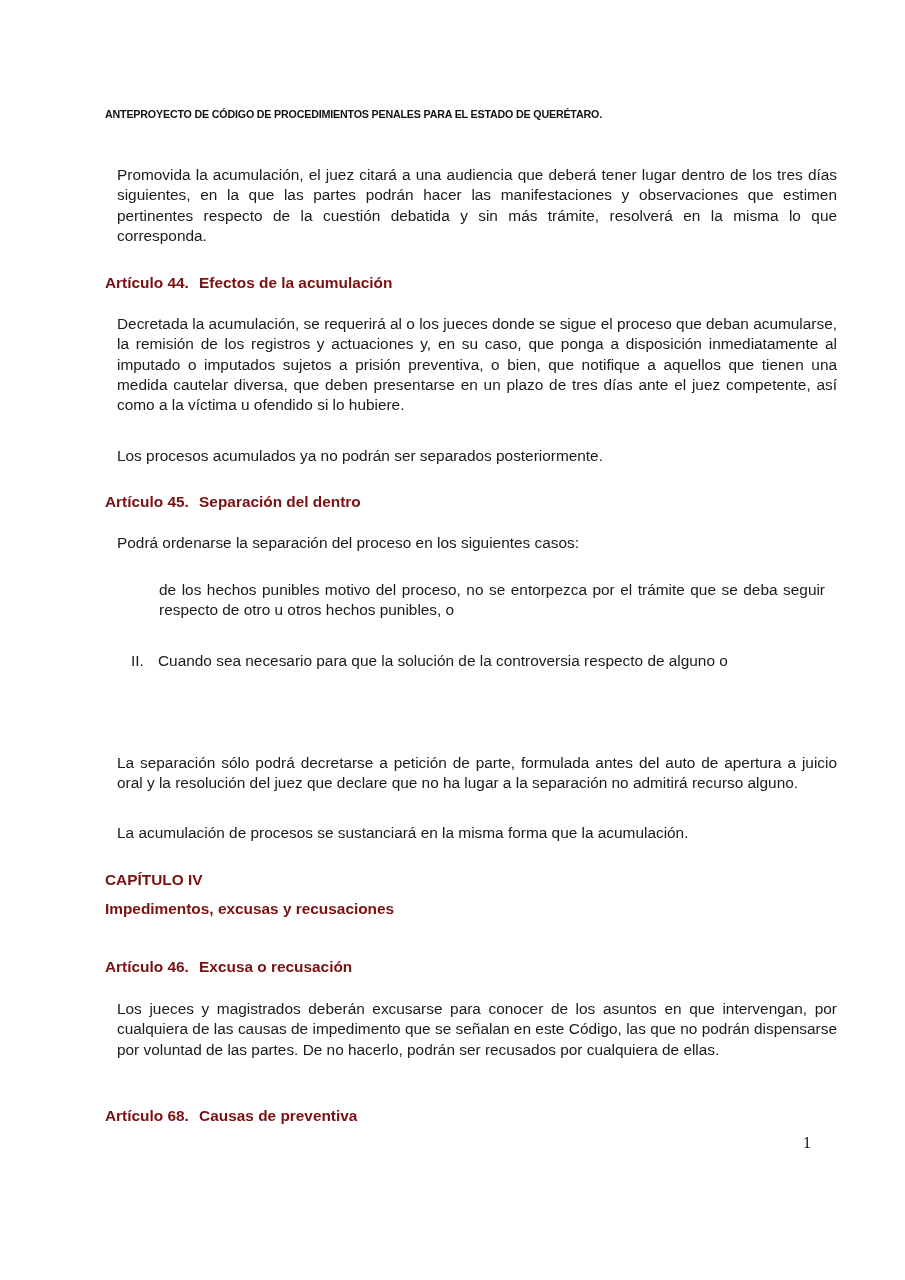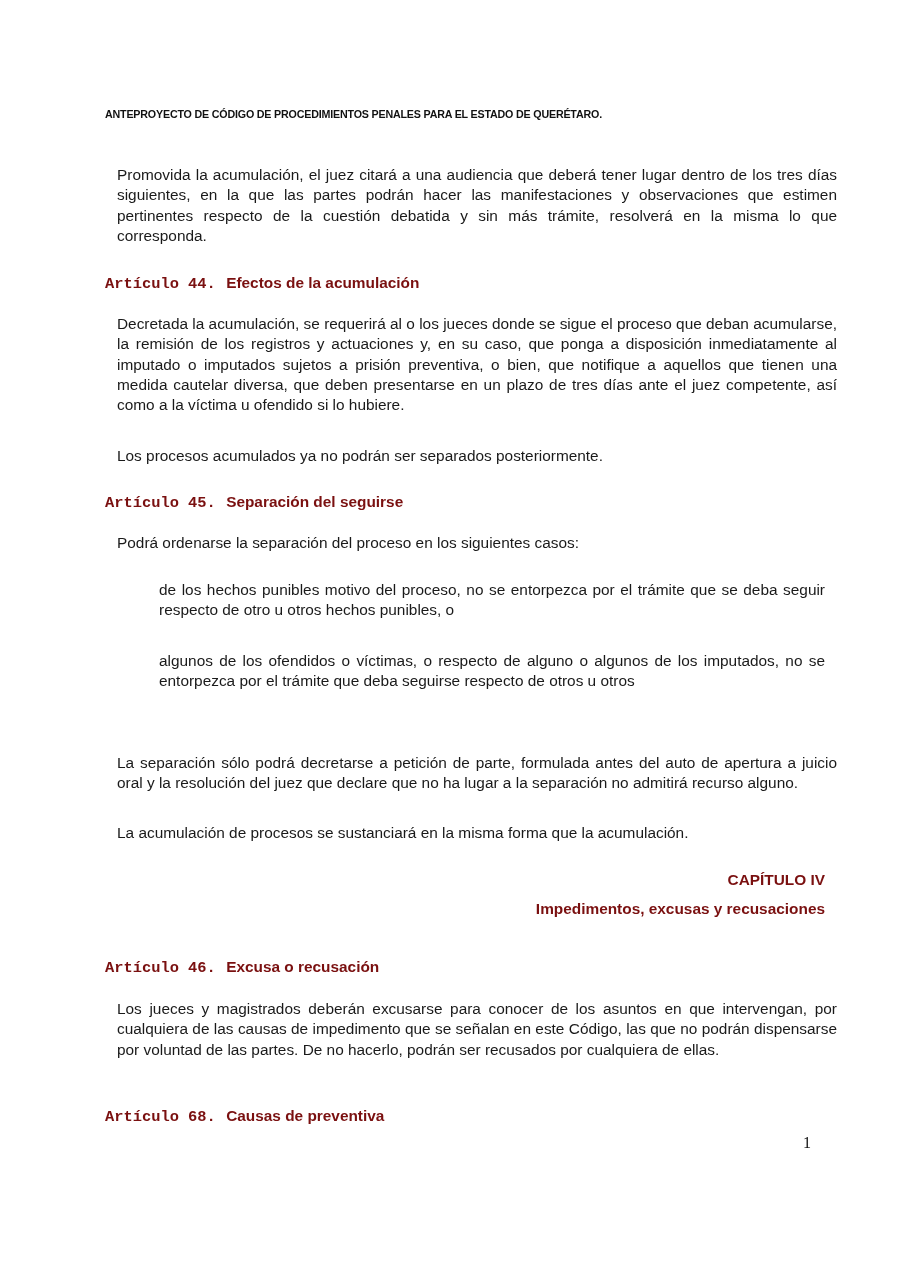--- a/index.html
+++ b/index.html
@@ -14,22 +14,22 @@
     position: absolute; top: 108px; left: 105px;
     font-family: "Liberation Sans", sans-serif; font-weight: bold;
     font-size: 11.5px; letter-spacing: -0.2px; color: #111;
     transform: scaleX(0.93); transform-origin: left;
   }
   .p { text-align: justify; margin: 12px; position: absolute; left: 0; width: 720px; }
   .h {
     position: absolute; left: 0; font-weight: bold; color: #7a1010;
     font-size: 15.4px; margin: 0;
   }
-  .h .num { margin-right: 6px; font-family: Liberation Mono, monospace; }
-  .center { position: absolute; left: 0; width: 720px; text-align: right; font-weight: bold; color: #7a1010; margin: 0; }
+  .h .num { margin-right: 6px; }
+  .center { position: absolute; left: 0; width: 720px; text-align: left; font-weight: bold; color: #7a1010; margin: 0; }
   .list-item { position: absolute; left: 26px; width: 694px; text-align: justify; margin: 0; }
   .list-item .marker { display: inline-block; width: 27px; }
   .list-body { text-align: justify; }
   .page-number {
     position: absolute; left: 803px; top: 1134px;
     font-family: "Liberation Serif", serif; font-size: 16px; color: #111;
   }
 </style>
 </head>
 <body>
@@ -44,30 +44,32 @@
 
     <div class="h" style="top:273px">
       <span class="num">Artículo 44.</span>
       <span>Efectos de la acumulación</span>
     </div>
     <p class="p" style="top:302px">Decretada la acumulación, se requerirá al o los jueces  donde se sigue el proceso que deban acumularse, la remisión de los registros y actuaciones y, en su caso, que ponga a disposición inmediatamente al imputado o imputados sujetos a prisión preventiva, o bien, que notifique a aquellos que tienen una medida cautelar diversa, que deben presentarse en un plazo de tres días ante el juez competente, así como a la víctima u ofendido si lo hubiere.</p>
     <p class="p" style="top:434px">Los procesos acumulados ya no podrán ser separados posteriormente.</p>
 
     <div class="h" style="top:492px">
       <span class="num">Artículo 45.</span>
-      <span>Separación del seguirse</span>
+      <span>Separación del dentro</span>
     </div>
     <p class="p" style="top:521px">Podrá ordenarse la separación del proceso en los siguientes casos:</p>
 
     <div class="list-item" style="top:580px">
       <div class="list-body" style="padding-left:54px;margin-left:-26px;width:666px">de los hechos punibles motivo del proceso, no se entorpezca por el trámite que se deba seguir respecto de otro u otros hechos punibles, o</div>
     </div>
 
     <div class="list-item" style="top:651px">
-      <div class="list-body" style="padding-left:54px;margin-left:-26px;width:666px">algunos de los ofendidos o víctimas, o respecto de alguno o algunos de los imputados, no se entorpezca por el trámite que deba seguirse respecto de otros u otros</div>
+      <div class="list-body">
+        <span class="marker">II.</span><span>Cuando sea necesario para que la solución de la controversia respecto de alguno o</span>
+      </div>
     </div>
 
     <p class="p" style="top:741px">La separación sólo podrá decretarse a petición de parte, formulada antes del auto de apertura a juicio oral y la resolución del juez que declare que no ha lugar a la separación no admitirá recurso alguno.</p>
     <p class="p" style="top:811px">La acumulación de procesos se sustanciará  en la misma forma que la acumulación.</p>
 
     <div class="center" style="top:870px">CAPÍTULO IV</div>
     <div class="center" style="top:899px">Impedimentos, excusas y recusaciones</div>
 
     <div class="h" style="top:957px">
       <span class="num">Artículo 46.</span>

